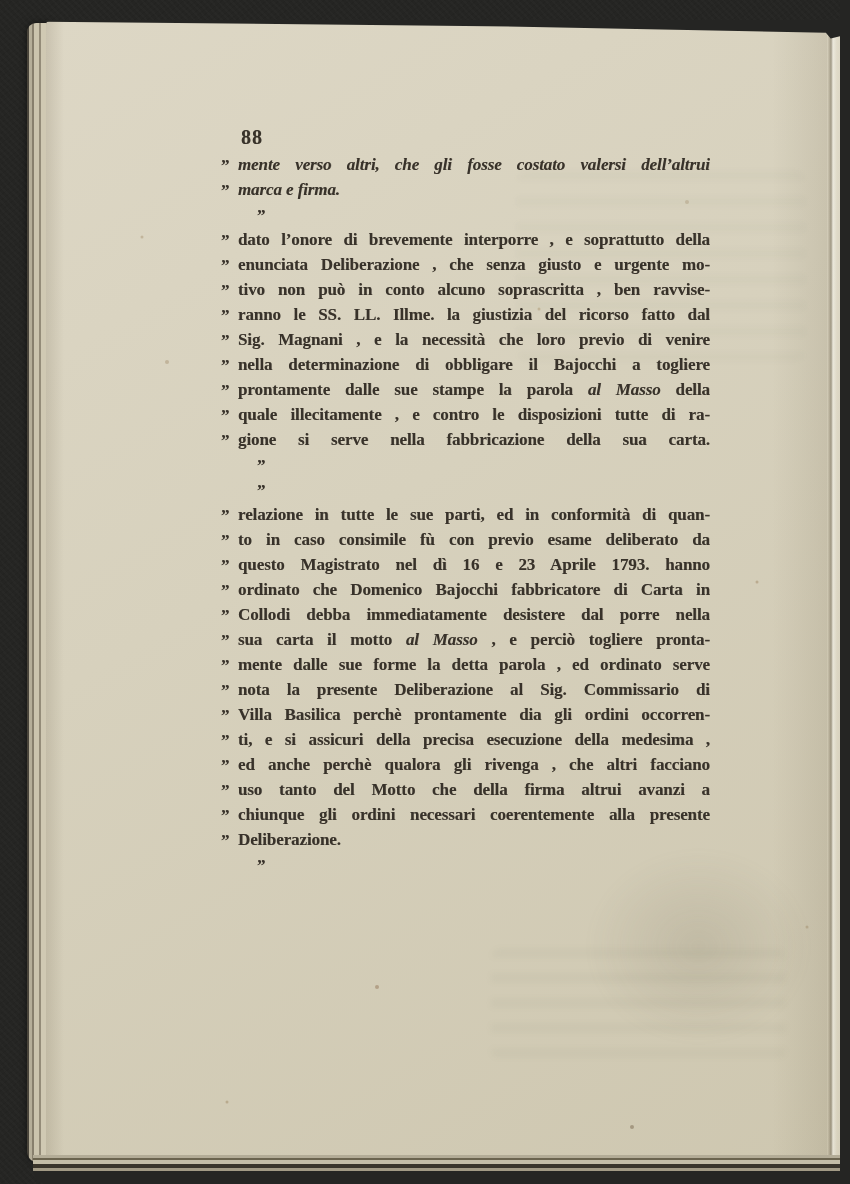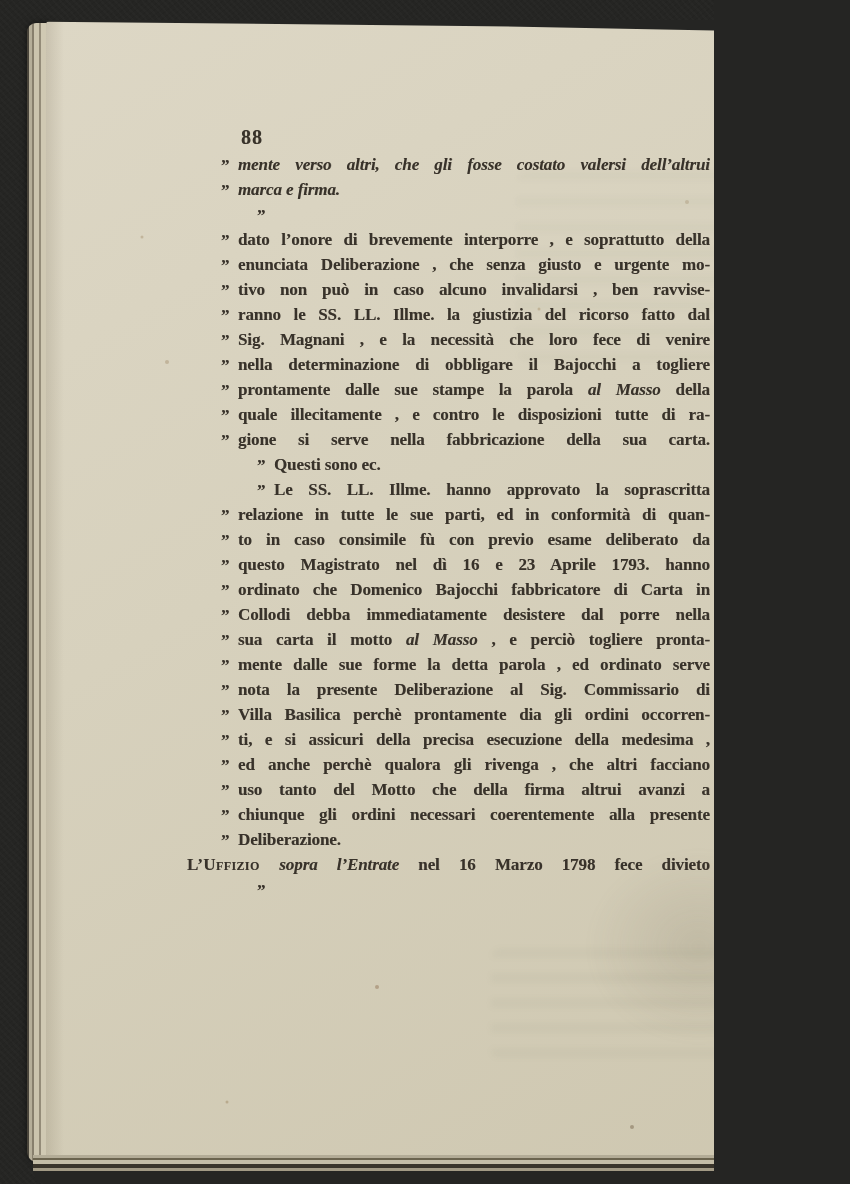--- a/index.html
+++ b/index.html
@@ -4,21 +4,21 @@
 <style>
   :root{
     --background:#252523; --paper:#d7d1bd; --paper-light:#ddd7c5; --paper-dark:#cec7b0;
     --ink:#38322a; --edge-dark:#5e584a; --edge-light:#cbc4ae; --watermark:rgba(247,247,244,0.66);
   }
   *{margin:0;padding:0;box-sizing:border-box;}
   html,body{width:850px;height:1184px;overflow:hidden;}
   body{font-family:"Liberation Serif", serif; background:var(--background);}
 
   .canvas{
-    position:relative;width:714px;height:1184px;overflow:hidden;
+    position:relative;width:840px;height:1184px;overflow:hidden;
     background:
       repeating-linear-gradient(47deg, rgba(255,255,255,0.015) 0 2px, transparent 2px 5px),
       repeating-linear-gradient(-39deg, rgba(0,0,0,0.06) 0 1px, transparent 1px 4px),
       var(--background);
   }
 
   
   .left-stack{
     position:absolute;left:27px;top:23px;width:26px;height:1140px;z-index:1;
     border-radius:9px 0 0 12px;
@@ -150,53 +150,51 @@
       <div class="line just">
         <span class="marker">”</span>
         <span class="ltext"><span>dato l’onore di brevemente interporre , e soprattutto della</span></span>
       </div>
       <div class="line just">
         <span class="marker">”</span>
         <span class="ltext"><span>enunciata Deliberazione , che senza giusto e urgente mo-</span></span>
       </div>
       <div class="line just">
         <span class="marker">”</span>
-        <span class="ltext"><span>tivo non può in caso alcuno invalidarsi , ben ravvise-</span></span>
+        <span class="ltext"><span>tivo non può in conto alcuno soprascritta , ben ravvise-</span></span>
       </div>
       <div class="line just">
         <span class="marker">”</span>
         <span class="ltext"><span>ranno le SS. LL. Illme. la giustizia del ricorso fatto dal</span></span>
       </div>
       <div class="line just">
         <span class="marker">”</span>
-        <span class="ltext"><span>Sig. Magnani , e la necessità che loro fece di venire</span></span>
+        <span class="ltext"><span>Sig. Magnani , e la necessità che loro previo di venire</span></span>
       </div>
       <div class="line just">
         <span class="marker">”</span>
         <span class="ltext"><span>nella determinazione di obbligare il Bajocchi a togliere</span></span>
       </div>
       <div class="line just">
         <span class="marker">”</span>
         <span class="ltext"><span>prontamente dalle sue stampe la parola </span><span class="it">al Masso</span><span> della</span></span>
       </div>
       <div class="line just">
         <span class="marker">”</span>
         <span class="ltext"><span>quale illecitamente , e contro le disposizioni tutte di ra-</span></span>
       </div>
       <div class="line just">
         <span class="marker">”</span>
         <span class="ltext"><span>gione si serve nella fabbricazione della sua carta.</span></span>
       </div>
       <div class="line ind">
         <span class="marker">”</span>
-        <span class="ltext"><span>Questi sono ec.</span></span>
       </div>
       <div class="line ind just">
         <span class="marker">”</span>
-        <span class="ltext"><span>Le SS. LL. Illme. hanno approvato la soprascritta</span></span>
       </div>
       <div class="line just">
         <span class="marker">”</span>
         <span class="ltext"><span>relazione in tutte le sue parti, ed in conformità di quan-</span></span>
       </div>
       <div class="line just">
         <span class="marker">”</span>
         <span class="ltext"><span>to in caso consimile fù con previo esame deliberato da</span></span>
       </div>
       <div class="line just">
@@ -240,23 +238,20 @@
         <span class="ltext"><span>uso tanto del Motto che della firma altrui avanzi a</span></span>
       </div>
       <div class="line just">
         <span class="marker">”</span>
         <span class="ltext"><span>chiunque gli ordini necessari coerentemente alla presente</span></span>
       </div>
       <div class="line">
         <span class="marker">”</span>
         <span class="ltext"><span>Deliberazione.</span></span>
       </div>
-      <div class="line out just">
-        <span class="ltext"><span class="sc">L’Uffizio </span><span class="it">sopra l’Entrate</span><span> nel 16 Marzo 1798 fece divieto</span></span>
-      </div>
       <div class="line ind just">
         <span class="marker">”</span>
       </div>
     </div>
 
   <div class="watermark">Archivio Magnani - Museo della Carta</div>
 
 </div>
 
 </body></html>

